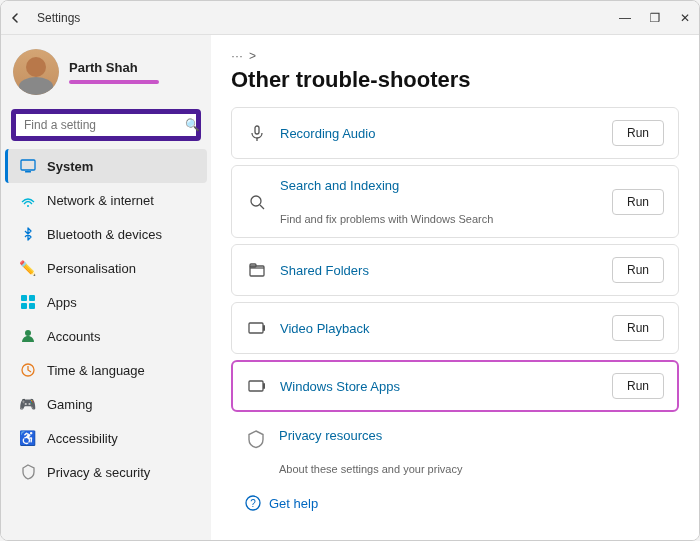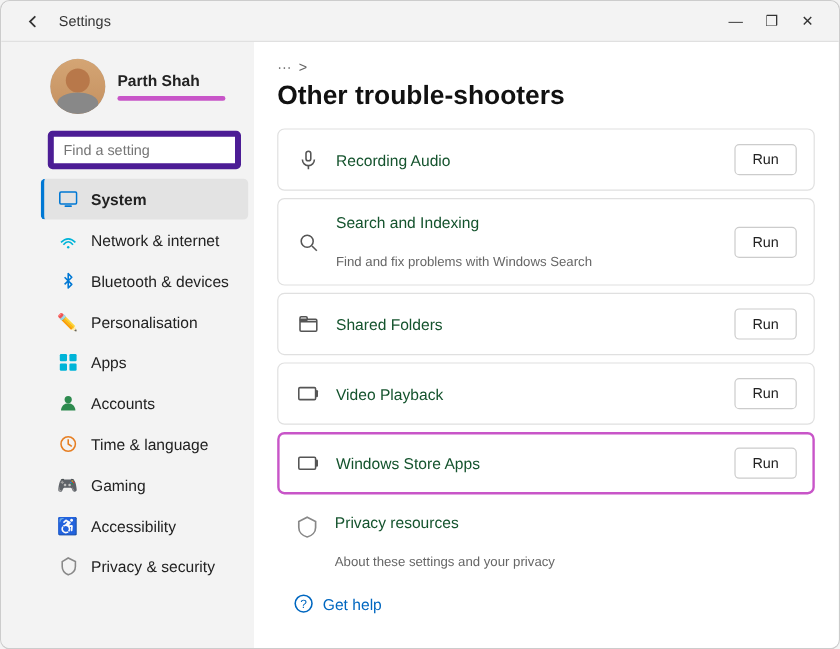--- a/index.html
+++ b/index.html
@@ -17,21 +17,21 @@
       border: 1px solid #ccc;
       border-radius: 8px;
       overflow: hidden;
       display: flex;
       flex-direction: column;
     }
     .titlebar {
       display: flex;
       align-items: center;
       justify-content: space-between;
-      padding: 6px 12px;
+      padding: 6px 0;
       background: #f3f3f3;
       border-bottom: 1px solid #e0e0e0;
       height: 34px;
       flex-shrink: 0;
     }
     .titlebar-left {
       display: flex;
       align-items: center;
       gap: 8px;
     }
@@ -60,21 +60,20 @@
       display: flex;
       flex: 1;
       overflow: hidden;
     }
     .sidebar {
       width: 210px;
       background: #f3f3f3;
       flex-shrink: 0;
       overflow-y: auto;
       padding-bottom: 8px;
-      padding-left: 29px;
     }
     .user-section {
       display: flex;
       align-items: center;
       padding: 14px 12px;
       gap: 10px;
     }
     .avatar {
       width: 46px;
       height: 46px;
@@ -214,21 +213,21 @@
       flex-shrink: 0;
       display: flex;
       align-items: center;
       justify-content: center;
       color: #555;
       font-size: 16px;
     }
     .t-text { flex: 1; }
     .t-title {
       font-size: 13px;
-      color: #14532d;
+      color: #0369a1;
     }
     .t-desc {
       font-size: 11px;
       color: #666;
       margin-top: 20px;
     }
     .run-btn {
       padding: 5px 14px;
       border: 1px solid #ccc;
       border-radius: 4px;

